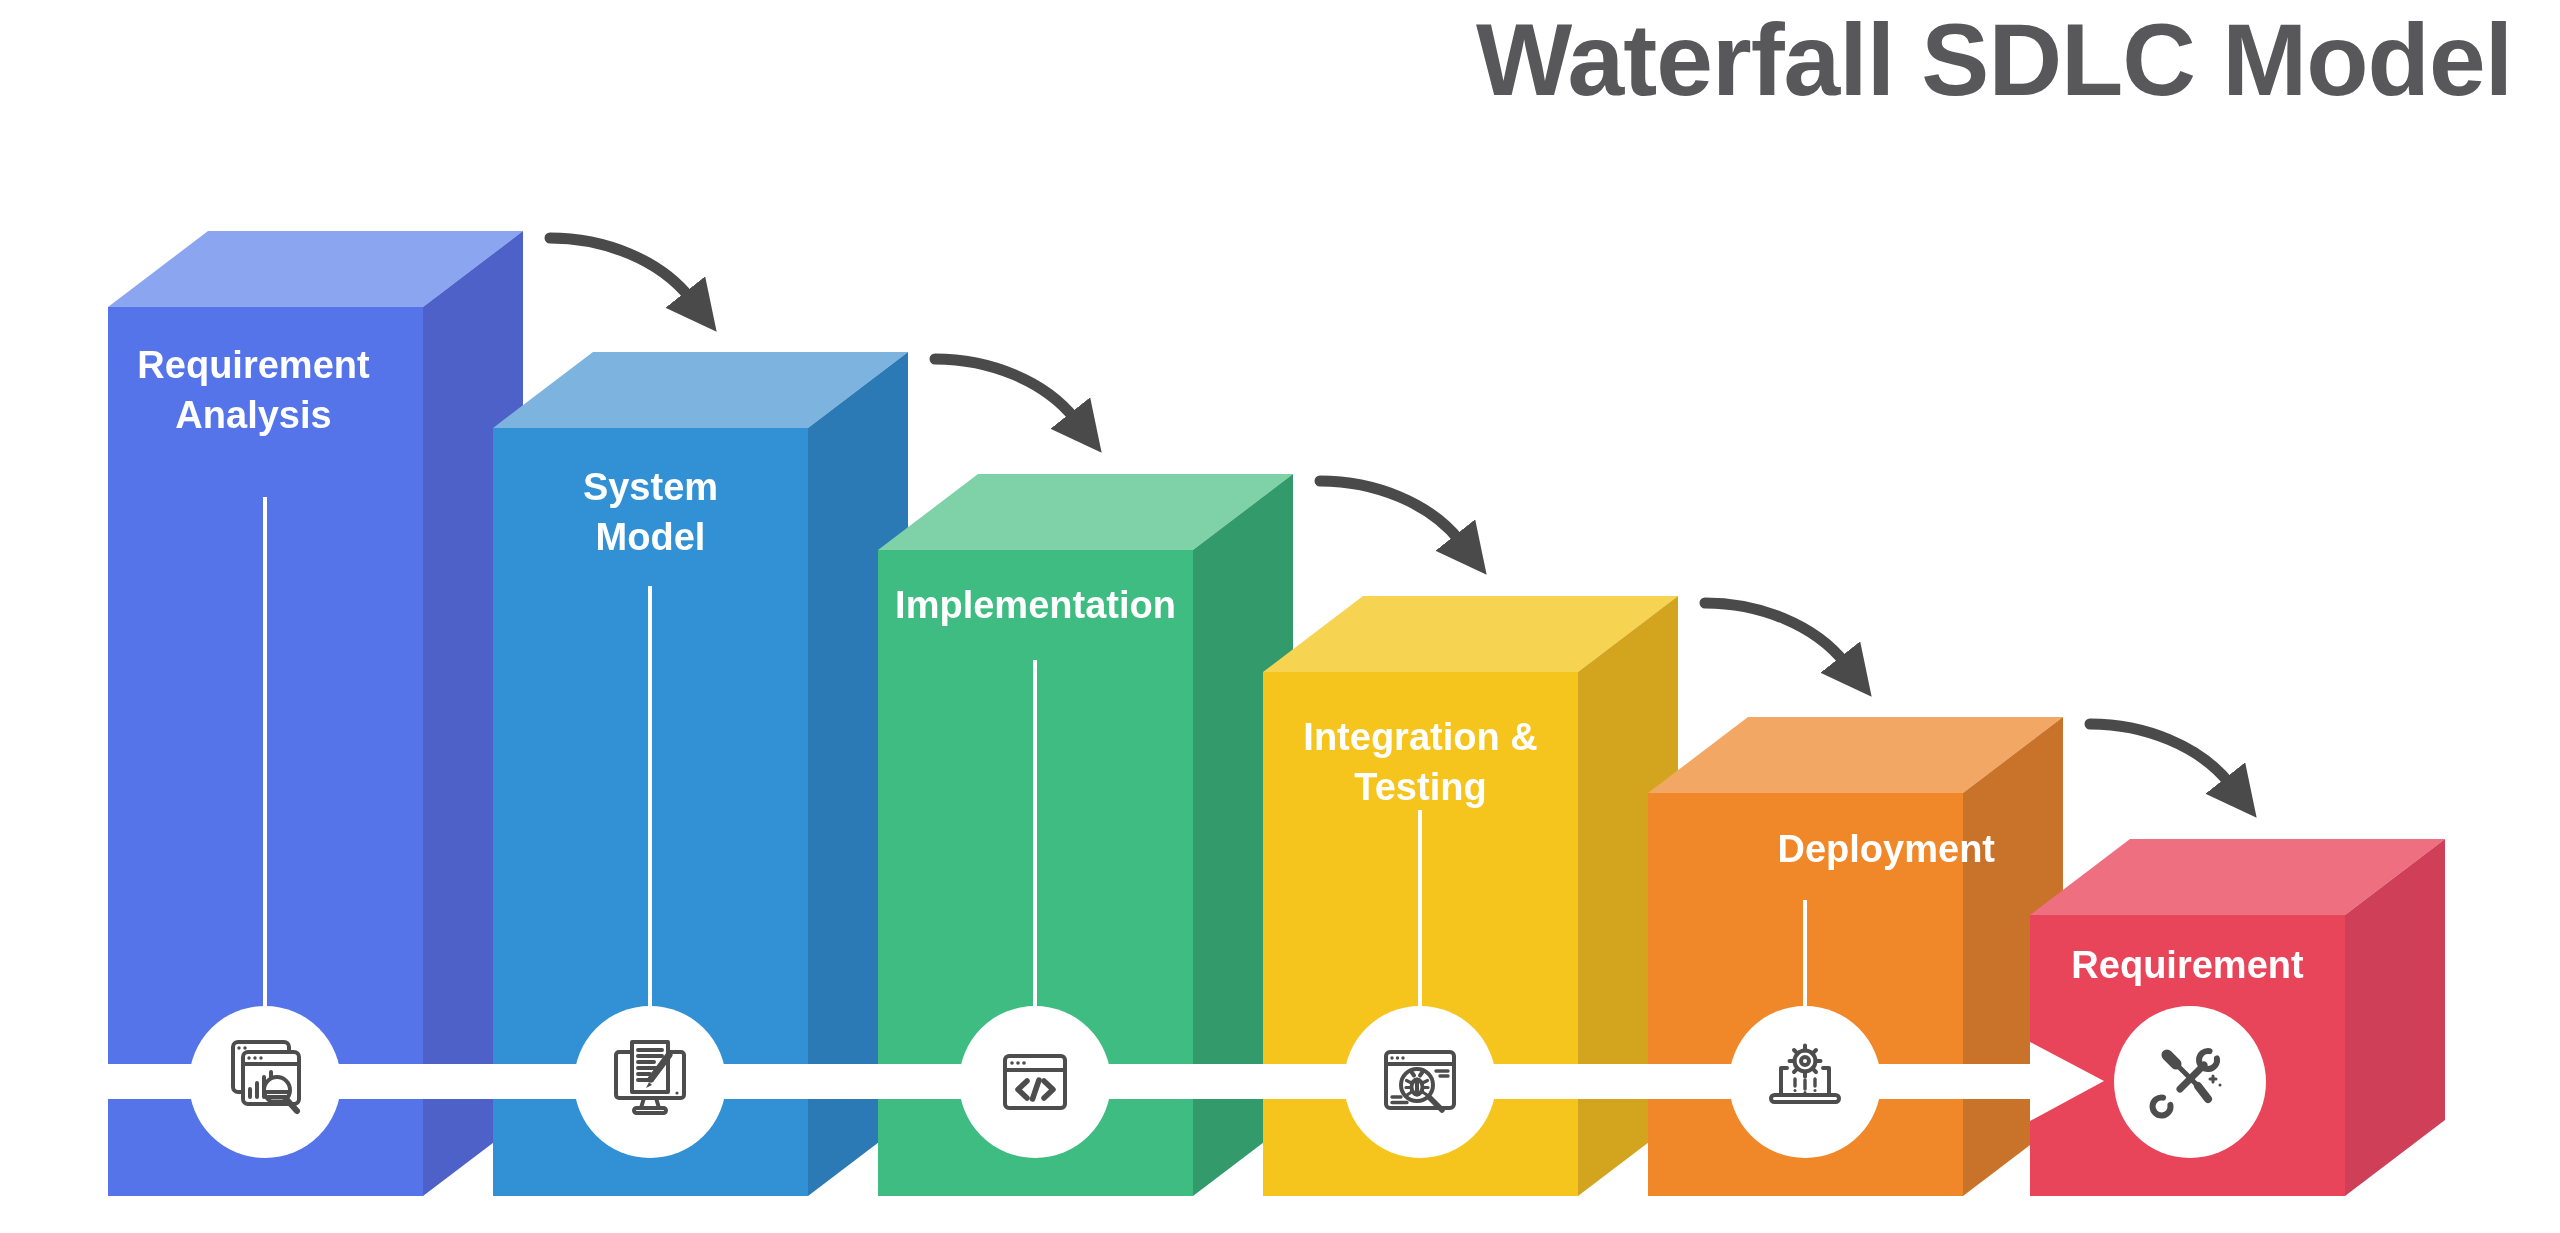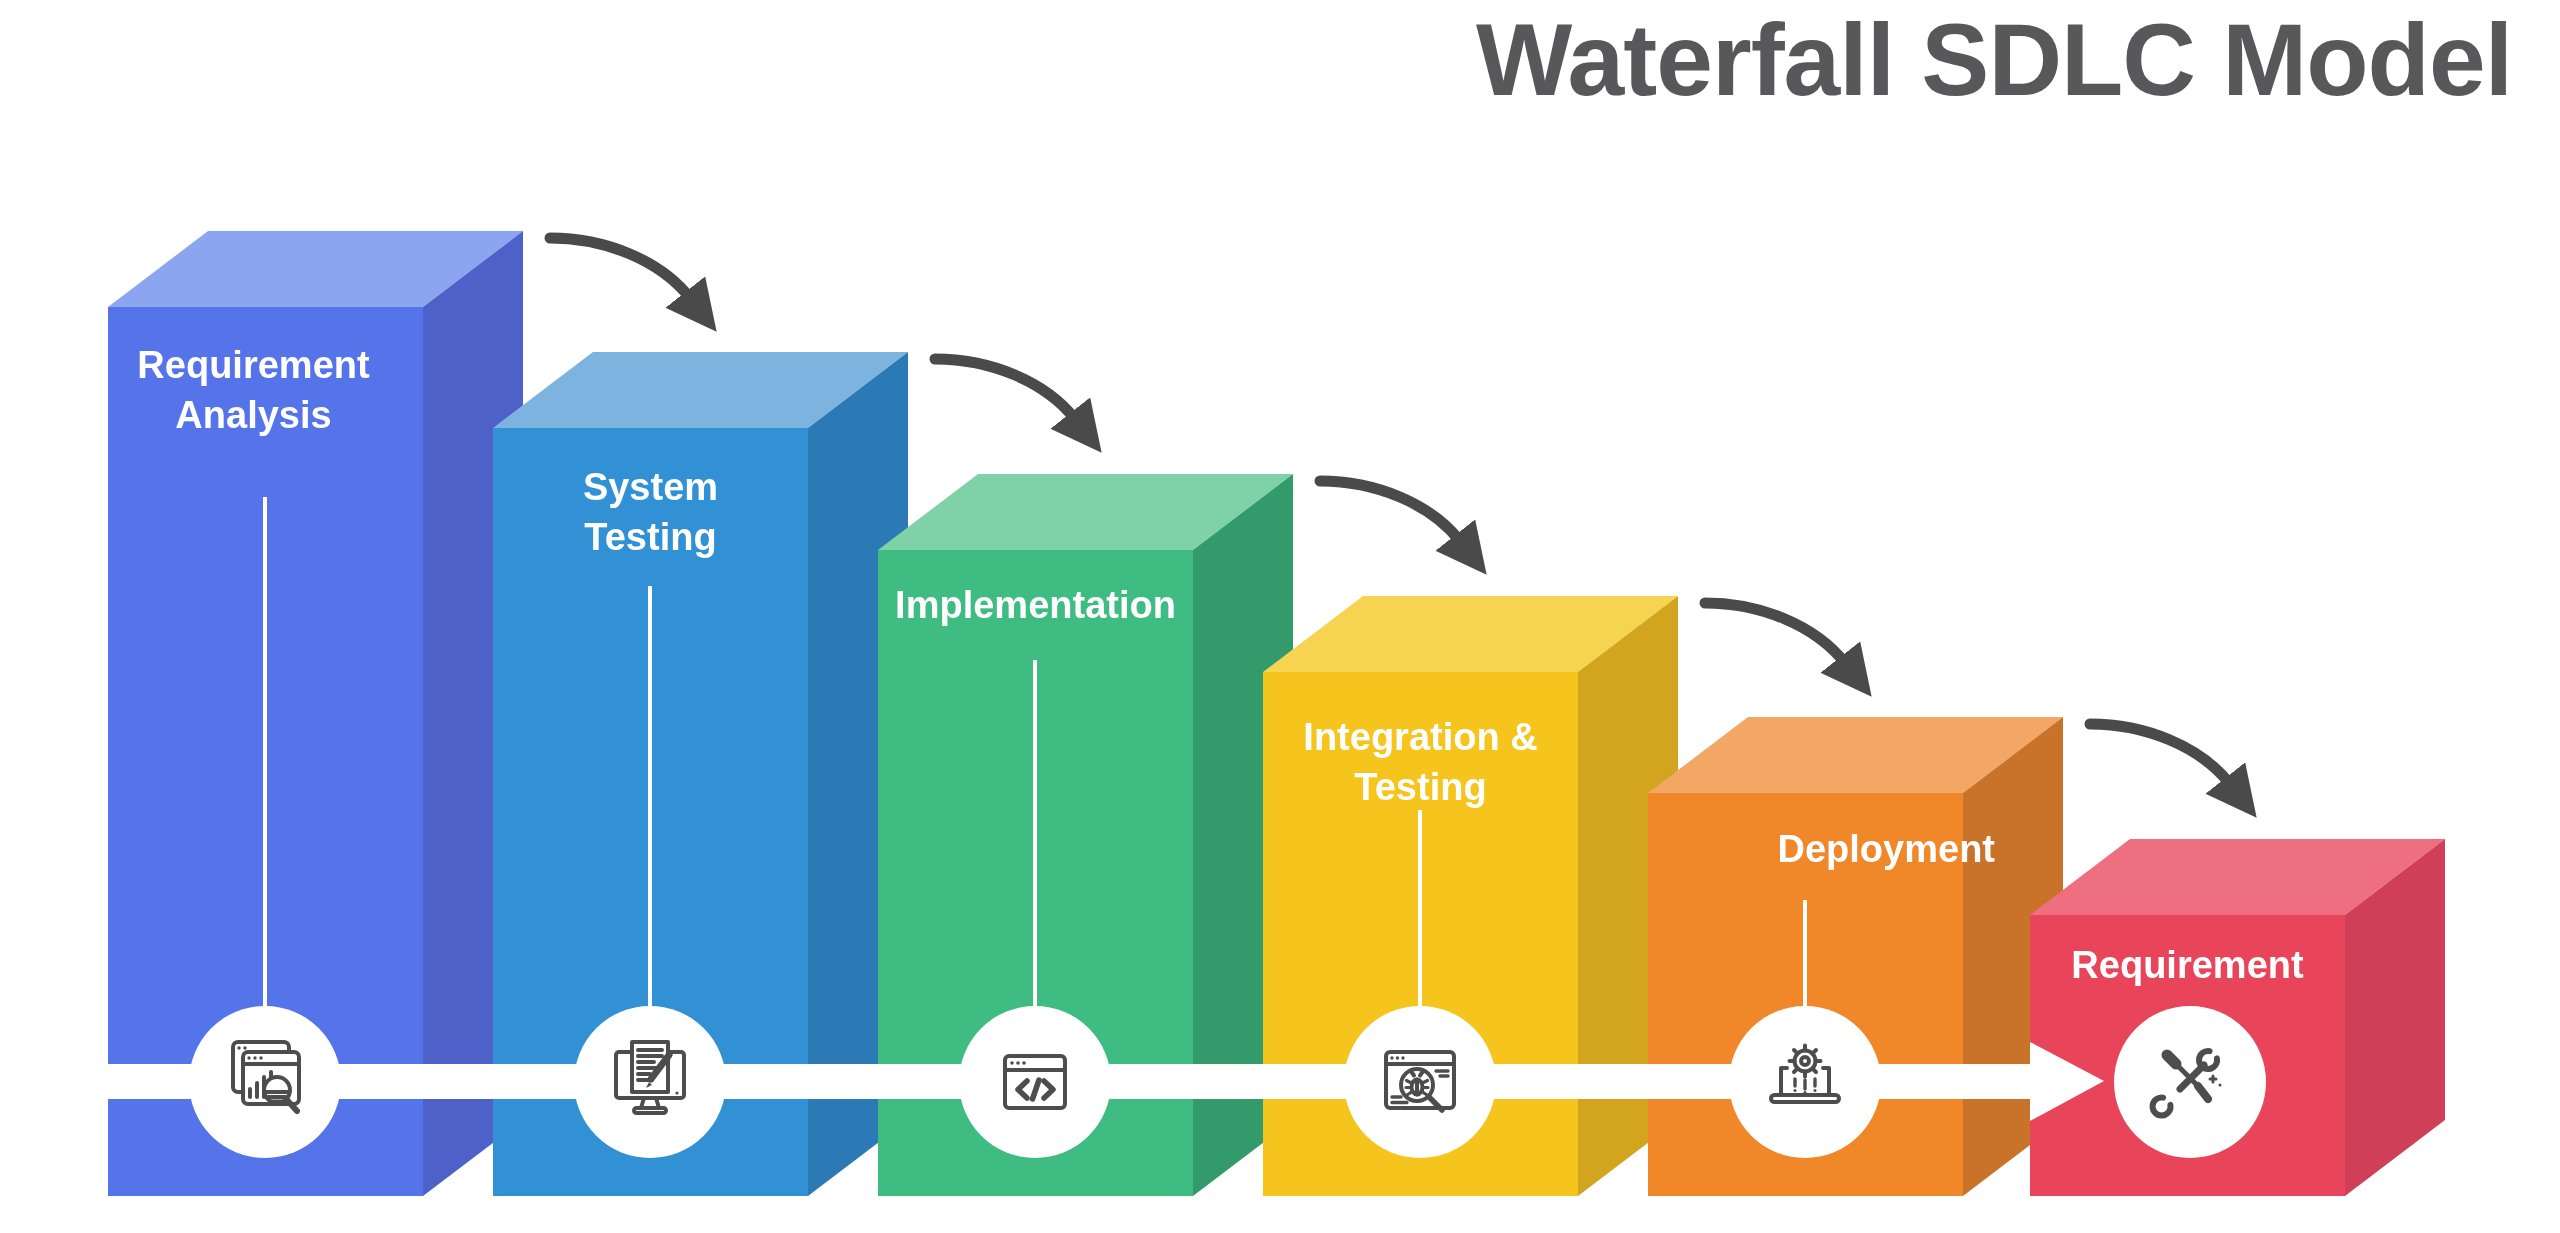--- a/index.html
+++ b/index.html
@@ -175,19 +175,19 @@
       <path d="M28.4,70.9 A9,9 0 1 1 21.1,63.6" stroke-width="6"></path>
       <path d="M71,42 v6 M68,45 h6" stroke-width="3"></path>
       <circle cx="78" cy="51" r="1.5" fill="var(--icon-stroke-color,#4d4d4d)" stroke="none"></circle>
     </g>
   </svg>
 
   <div class="title">Waterfall SDLC Model</div>
   <div class="block-label lbl0">Requirement
 Analysis</div>
   <div class="block-label lbl1">System
-Testing</div>
+Model</div>
   <div class="block-label lbl2">Implementation</div>
   <div class="block-label lbl3">Integration &amp;
 Testing</div>
   <div class="block-label lbl4">Deployment</div>
   <div class="block-label lbl5">Requirement</div>
 </div>
 
 </body></html>

